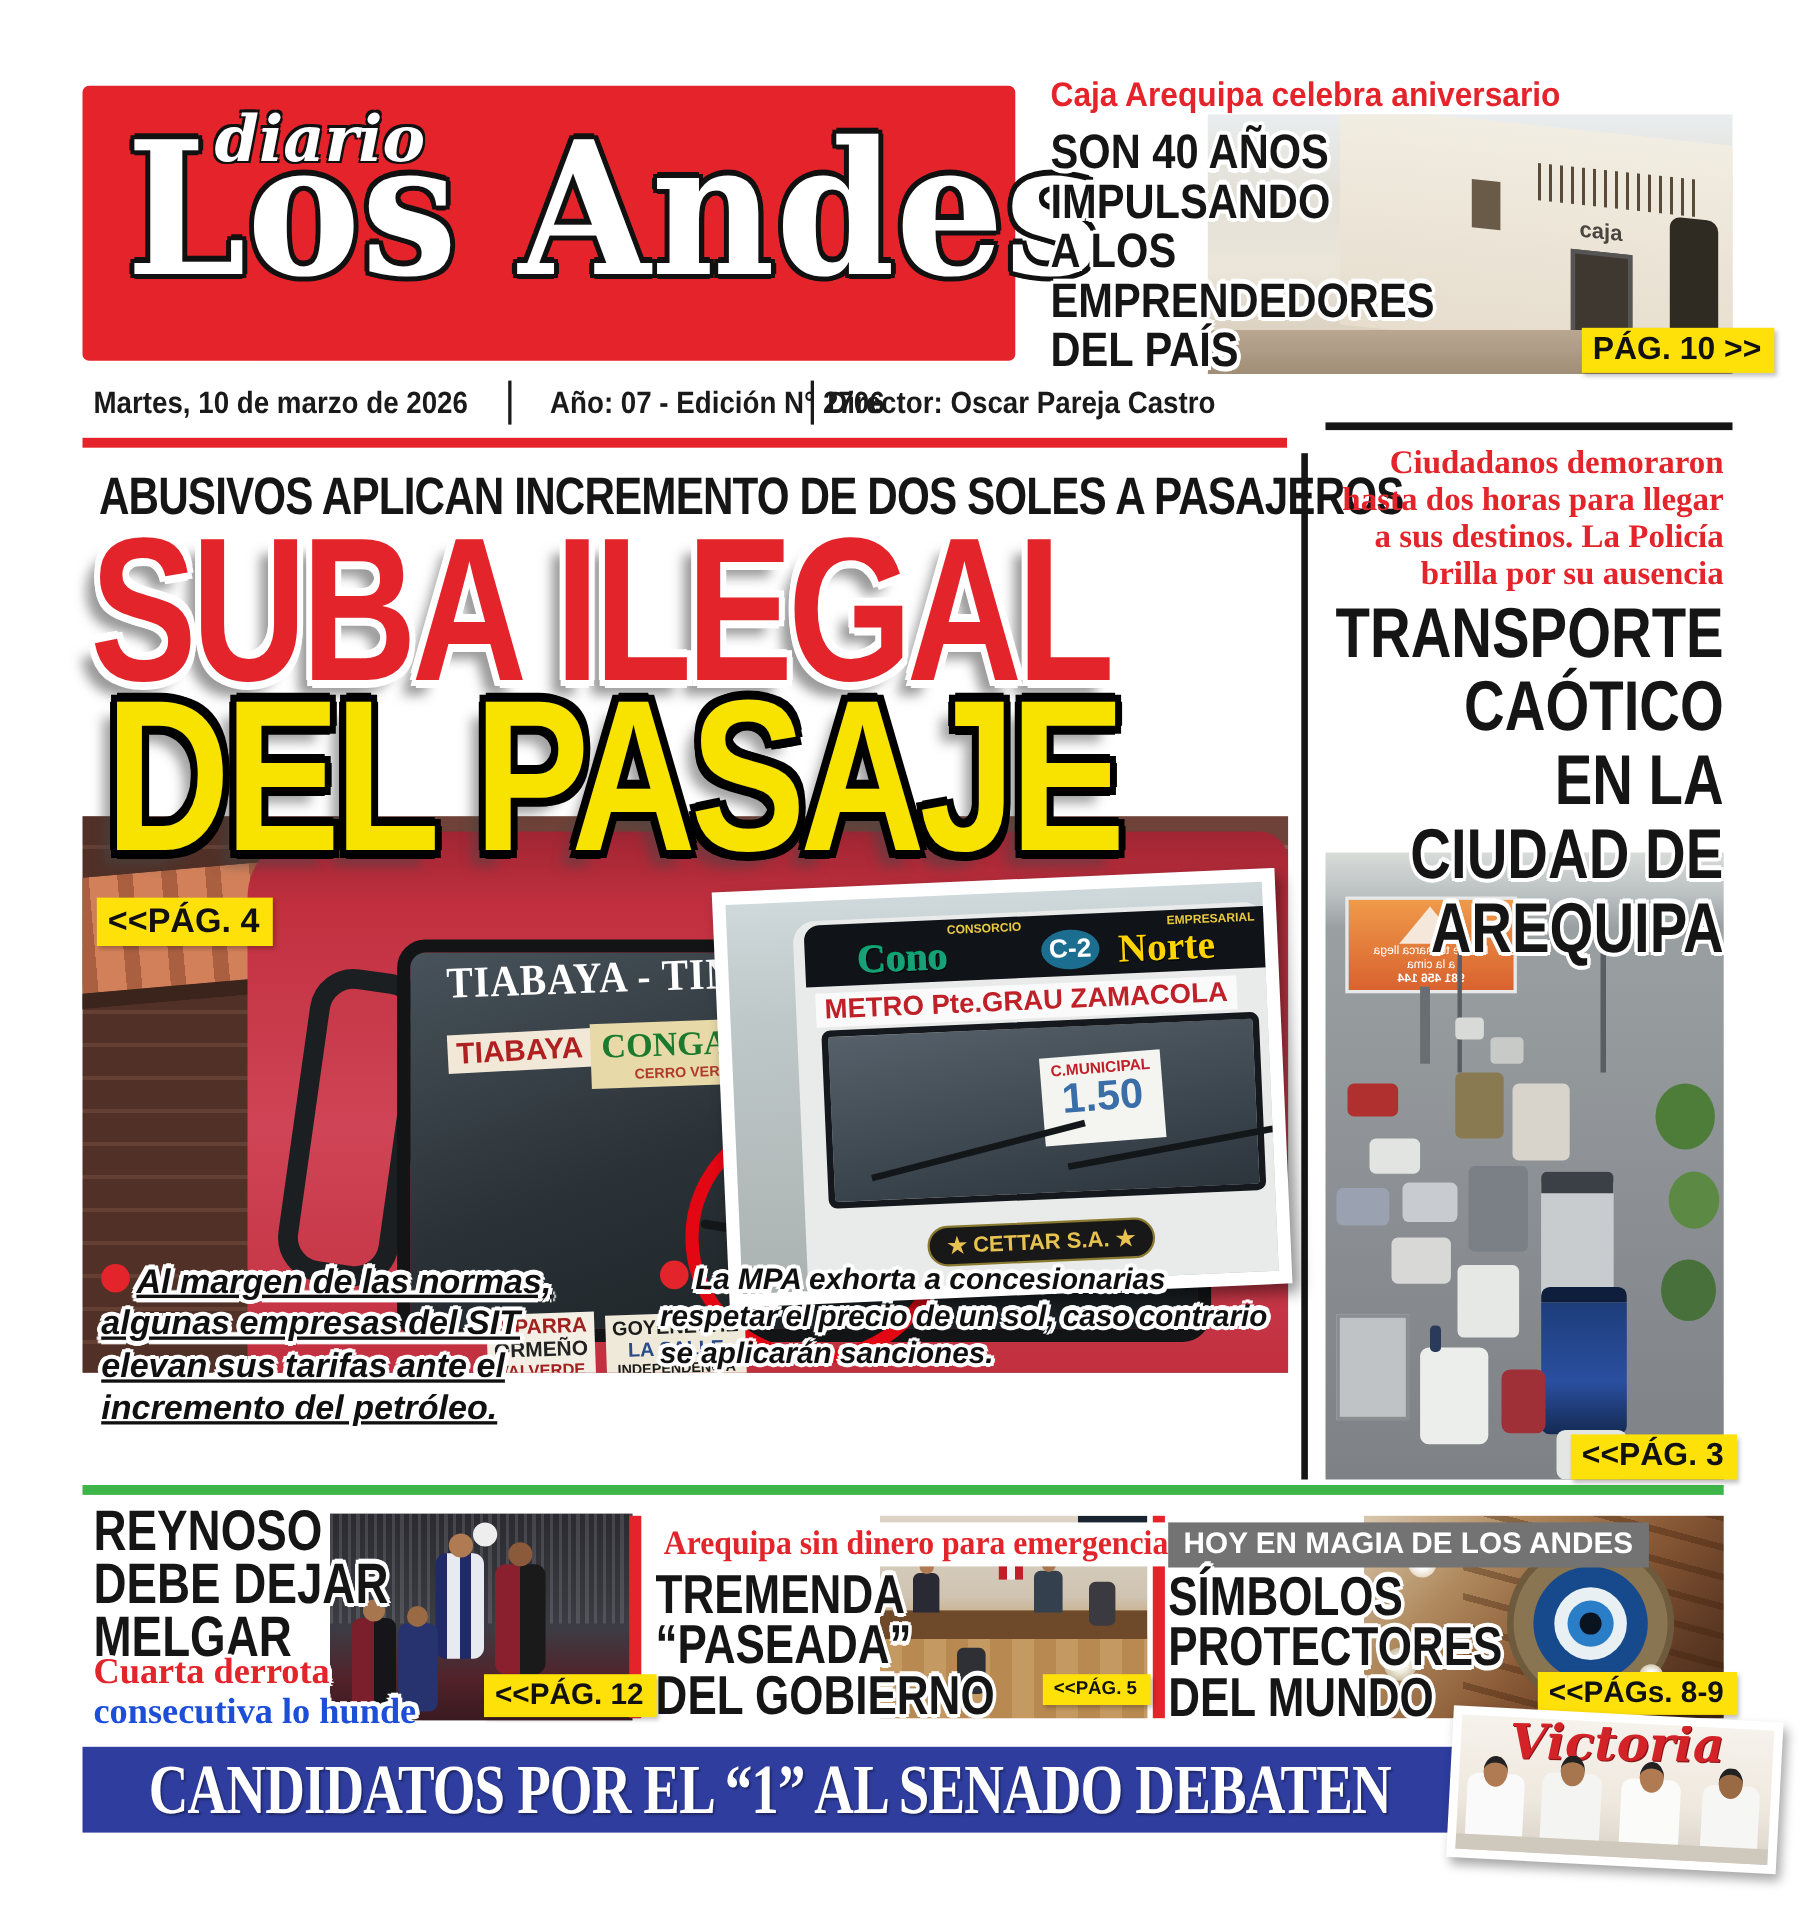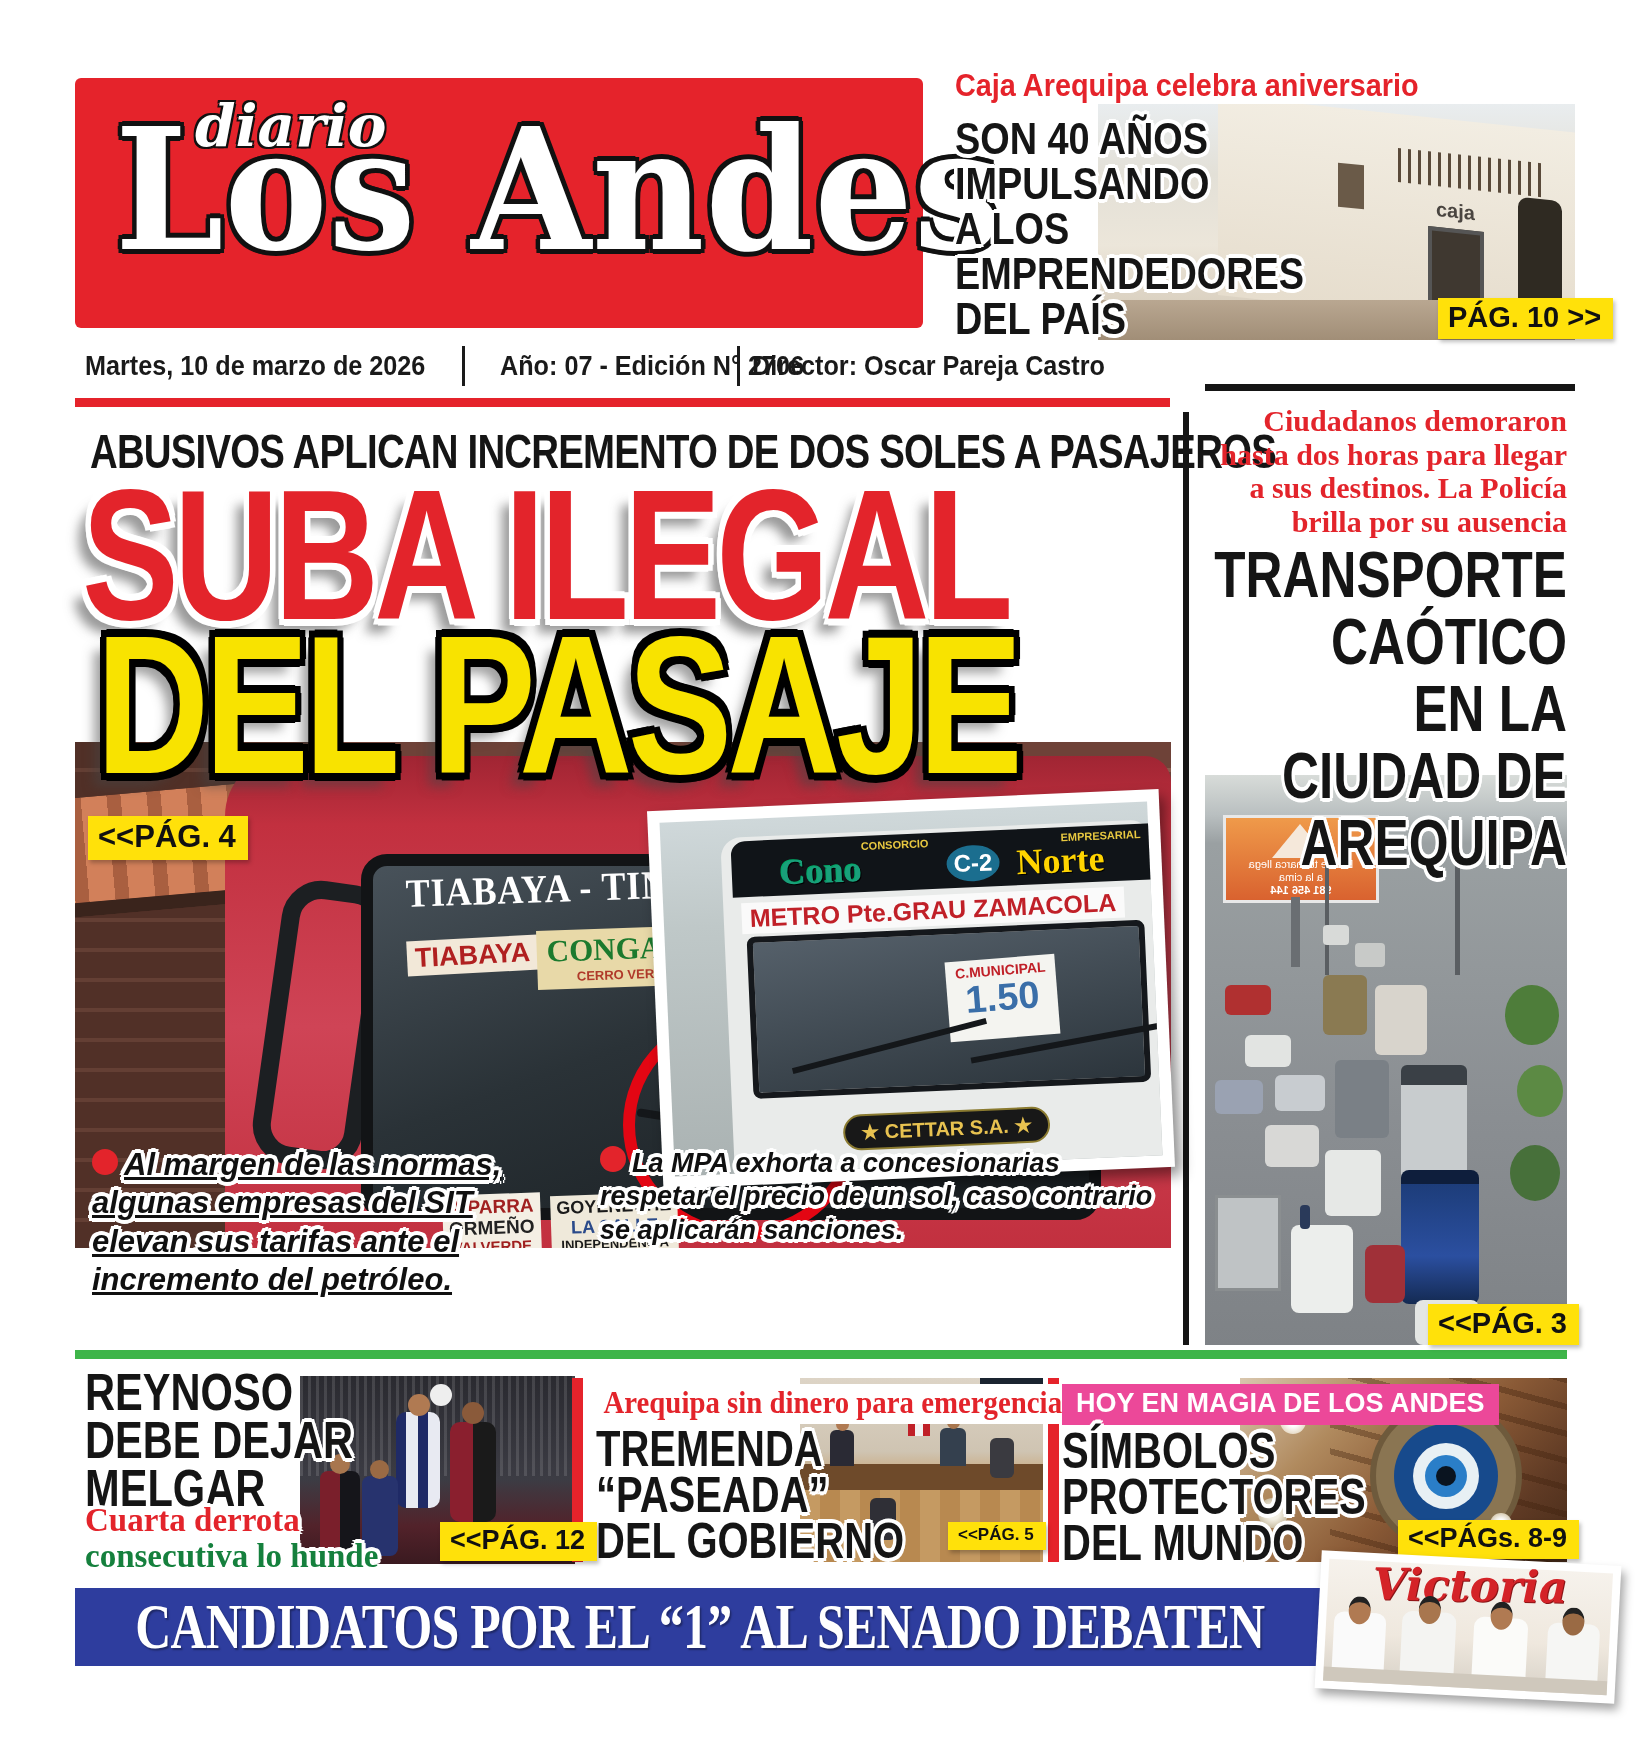--- a/index.html
+++ b/index.html
@@ -203,21 +203,21 @@
     <div class="abs" style="left:62px;top:100px;width:36px;height:80px;background:#27336e;border-radius:8px;"></div>
     <div class="abs" style="left:70px;top:84px;width:19px;height:19px;background:#9a6a44;border-radius:50%;"></div>
   </div>
   <div class="abs" style="left:85px;top:1368px;z-index:2;">
     <div class="nw condL story-headline outW" style="font-size:52px;line-height:48px;transform:scaleX(0.8);">REYNOSO</div>
     <div class="nw condL story-headline outW" style="font-size:52px;line-height:48px;transform:scaleX(0.8);">DEBE DEJAR</div>
     <div class="nw condL story-headline outW" style="font-size:52px;line-height:48px;transform:scaleX(0.8);">MELGAR</div>
   </div>
   <div class="abs" style="left:85px;top:1502px;z-index:2;">
     <div class="nw outW" style="font-size:33px;font-weight:bold;color:#e3242b;line-height:1.1;font-family:'Liberation Serif',serif;">Cuarta derrota</div>
-    <div class="nw outW" style="font-size:33px;font-weight:bold;color:#15803d;line-height:1.1;font-family:'Liberation Serif',serif;">consecutiva lo hunde</div>
+    <div class="nw outW" style="font-size:33px;font-weight:bold;color:#1d4ed8;line-height:1.1;font-family:'Liberation Serif',serif;">consecutiva lo hunde</div>
   </div>
   <div class="abs badge" style="left:440px;top:1522px;z-index:3;font-size:27px;">&lt;&lt;PÁG. 12</div>
 
   <div class="abs redrule" style="left:572px;top:1378px;width:11px;height:184px;"></div>
 
   <div class="abs photo" style="left:800px;top:1378px;width:243px;height:184px;background:linear-gradient(180deg,#ddd4c6 0%,#cfc4b2 40%,#c59a62 60%,#a87c48 100%);">
     <div class="abs" style="left:0;top:110px;width:243px;height:74px;background:repeating-linear-gradient(90deg,#c59a62 0 20px,#b88950 20px 40px);"></div>
     <div class="abs" style="left:108px;top:16px;width:22px;height:42px;background:linear-gradient(90deg,#c02028 0 7px,#f2f2f2 7px 15px,#c02028 15px 22px);"></div>
     <div class="abs" style="left:40px;top:14px;width:30px;height:24px;background:#5a4a38;"></div>
     <div class="abs" style="left:180px;top:0;width:63px;height:30px;background:#1a2430;"></div>
@@ -247,21 +247,21 @@
           <div style="width:42px;height:42px;border-radius:50%;background:#2a7ec8;display:flex;align-items:center;justify-content:center;">
             <div style="width:20px;height:20px;border-radius:50%;background:#0a1420;"></div>
           </div>
         </div>
       </div>
     </div>
     <div class="abs" style="left:40px;top:30px;width:26px;height:26px;background:radial-gradient(circle,#fff 30%,#e8dcc8 70%);border-radius:50%;"></div>
     <div class="abs" style="left:18px;top:120px;width:30px;height:30px;background:radial-gradient(circle,#f4f0e4 30%,#cbbfa4 70%);border-radius:50%;"></div>
     <div class="abs" style="left:250px;top:135px;width:22px;height:22px;background:radial-gradient(circle,#fff 30%,#d8cdb4 70%);border-radius:50%;"></div>
   </div>
-  <div class="abs nw" style="left:1062px;top:1384px;background:#ec4899;color:#fff;font-weight:bold;font-size:27px;padding:4px 14px 6px;z-index:2;">HOY EN MAGIA DE LOS ANDES</div>
+  <div class="abs nw" style="left:1062px;top:1384px;background:#737373;color:#fff;font-weight:bold;font-size:27px;padding:4px 14px 6px;z-index:2;">HOY EN MAGIA DE LOS ANDES</div>
   <div class="abs" style="left:1062px;top:1428px;z-index:2;">
     <div class="nw condL story-headline outW" style="font-size:50px;line-height:46px;transform:scaleX(0.8);">SÍMBOLOS</div>
     <div class="nw condL story-headline outW" style="font-size:50px;line-height:46px;transform:scaleX(0.8);">PROTECTORES</div>
     <div class="nw condL story-headline outW" style="font-size:50px;line-height:46px;transform:scaleX(0.8);">DEL MUNDO</div>
   </div>
   <div class="abs badge" style="left:1398px;top:1520px;z-index:3;font-size:27px;">&lt;&lt;PÁGs. 8-9</div>
 
   <div class="abs" style="left:75px;top:1588px;width:1249px;height:78px;background:#2e3d9e;display:flex;align-items:center;justify-content:center;">
     <div class="nw" style="font-family:'Liberation Serif',serif;font-weight:bold;font-size:64px;color:#fff;
                 transform:scaleX(0.78);letter-spacing:-1px;text-shadow:2px 2px 2px rgba(0,0,0,.35);">CANDIDATOS POR EL “1” AL SENADO DEBATEN</div>

